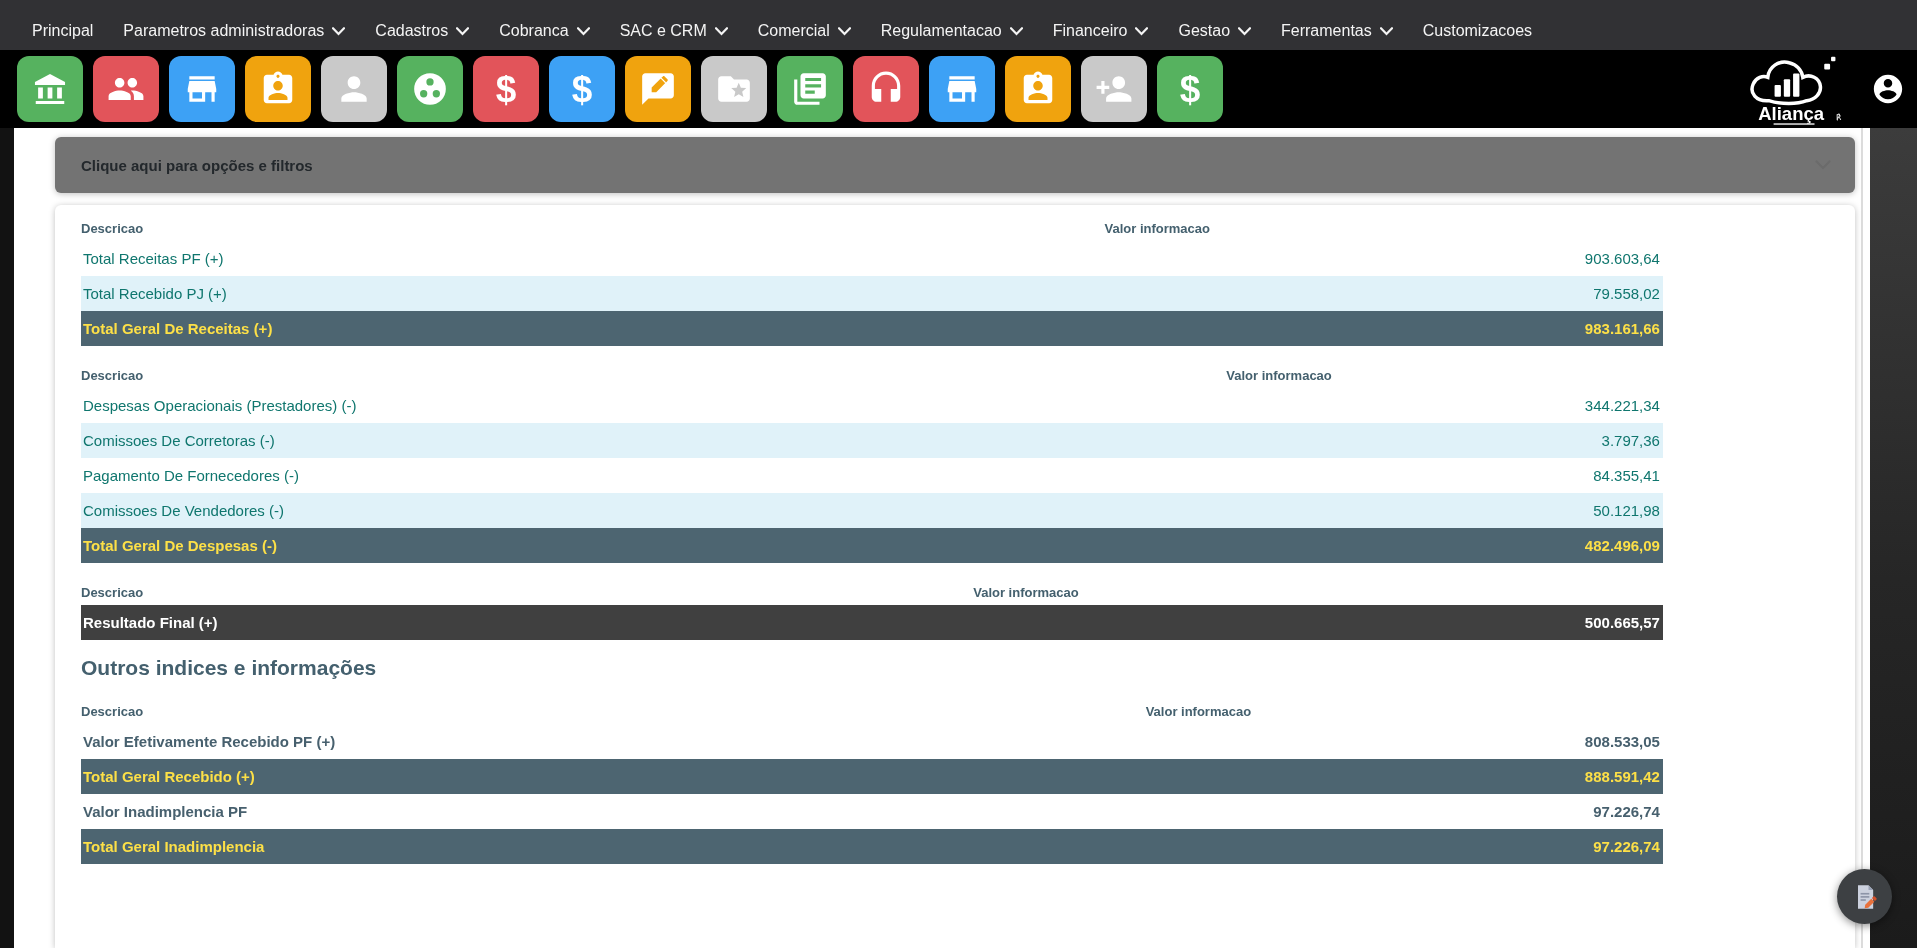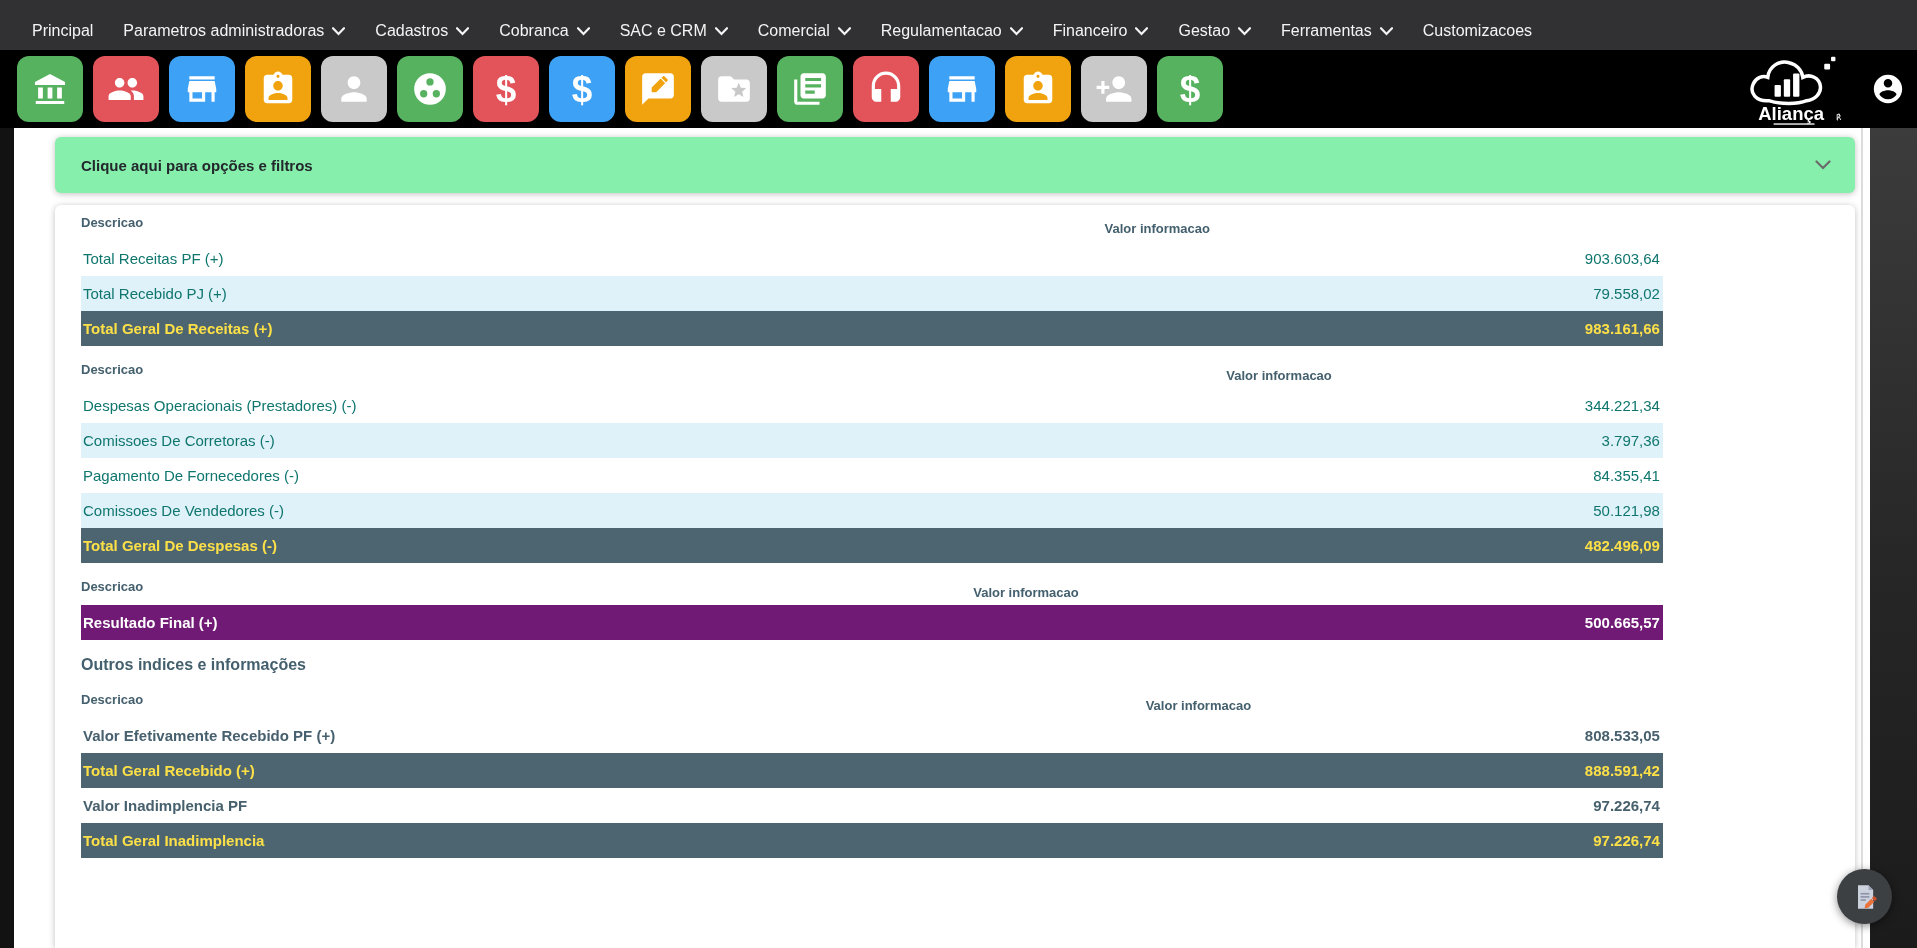--- a/index.html
+++ b/index.html
@@ -46,48 +46,48 @@
   .right-strip{
     position:absolute;top:128px;right:0;width:47px;bottom:0;z-index:2;
     background:linear-gradient(180deg,#3c3c3c 0%,#262626 55%,#1b1b1b 100%);
   }
   .scroll-line{
     position:absolute;top:128px;left:1861px;bottom:0;width:2px;
     background:#dcdcdc;z-index:3;
   }
   .filter-card{
     position:absolute;top:137px;left:55px;width:1800px;height:56px;
-    background:#86efac;border-radius:6px;box-shadow:0 1px 6px rgba(0,0,0,.25);
+    background:#737373;border-radius:6px;box-shadow:0 1px 6px rgba(0,0,0,.25);
     display:flex;align-items:center;justify-content:space-between;
     padding:0 24px 0 26px;box-sizing:border-box;cursor:pointer;z-index:10;
   }
   .filter-label{font-size:15px;font-weight:700;color:#23282c;}
   .main-card{
     position:absolute;top:205px;left:55px;width:1800px;height:743px;
     background:#fff;border-radius:6px 6px 0 0;box-shadow:0 1px 6px rgba(0,0,0,.25);
     padding:10px 26px 0 26px;box-sizing:border-box;z-index:9;
   }
   
   .fin-table{width:90.5%;margin-bottom:16px;}
-  .fin-header{position:relative;height:26px;display:flex;align-items:flex-start;
+  .fin-header{position:relative;height:26px;display:flex;align-items:center;
     font-size:13px;font-weight:700;color:#44606e;}
   .fin-header .h2{position:absolute;top:50%;transform:translateY(-50%);}
   .fin-table[data-table="0"] .h2{left:64.7%;}
   .fin-table[data-table="1"] .h2{left:72.4%;}
   .fin-table[data-table="2"] .h2{left:56.4%;}
   .fin-table[data-table="3"] .h2{left:67.3%;}
   .frow{display:flex;align-items:center;height:35px;font-size:15px;color:#0f766e;}
   .frow .flabel{padding-left:2px;}
   .frow .fvalue{margin-left:auto;padding-right:3px;}
   .frow.alt{background:#e0f2f9;}
   .frow.total{background:#4d6571;color:#fde047;font-weight:700;}
-  .frow.result{background:#701a75;color:#fff;font-weight:700;}
+  .frow.result{background:#404040;color:#fff;font-weight:700;}
   .fin-table[data-table="3"] .frow:not(.total):not(.result){font-weight:700;color:#47606e;}
   .section-heading{
-    font-size:16px;font-weight:700;color:#44606e;margin:12px 0 18px 0;
+    font-size:21px;font-weight:700;color:#44606e;margin:12px 0 18px 0;
   }
   
   .fab{
     position:absolute;left:1837px;top:869px;width:55px;height:55px;border-radius:50%;
     background:#3d4043;box-shadow:0 2px 8px rgba(0,0,0,.45);
     display:flex;align-items:center;justify-content:center;cursor:pointer;z-index:40;
   }
   .fab svg{width:28px;height:28px;display:block;}
 </style>
 </head>

